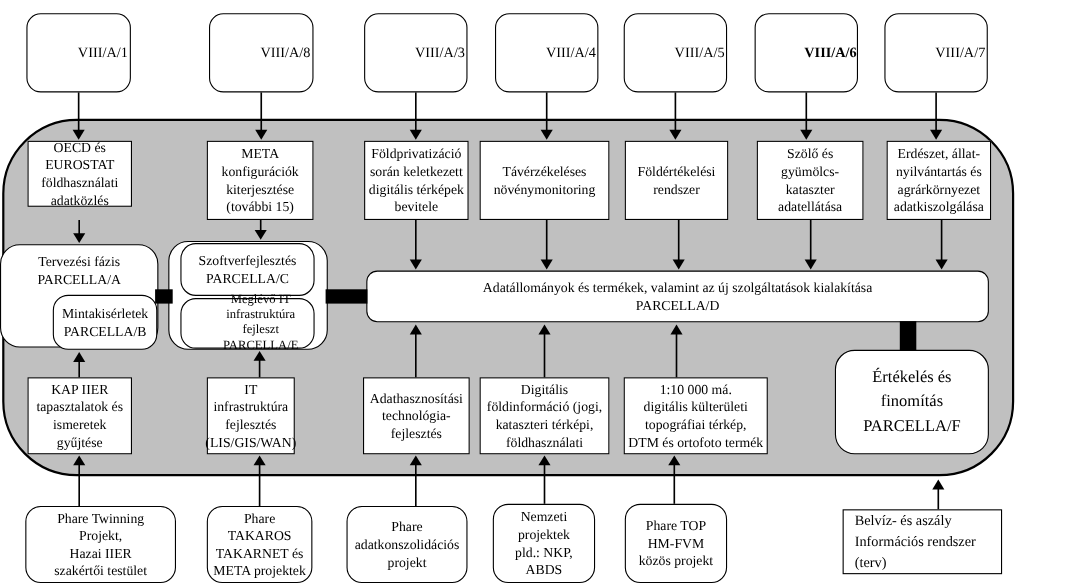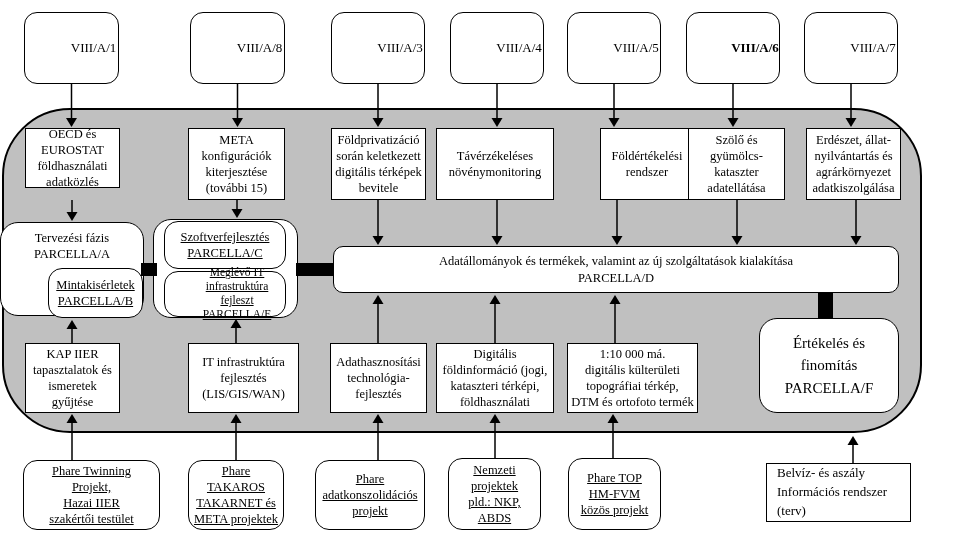--- a/index.html
+++ b/index.html
@@ -6,21 +6,21 @@
   .canvas{
     position:relative;width:979px;height:533px;background:#ffffff;
     font-family:"Liberation Serif", "DejaVu Serif", serif;color:#000;
     overflow:hidden;
   }
   .box{
     position:absolute;background:#ffffff;border:1.5px solid #000;
     box-sizing:border-box;display:flex;align-items:center;justify-content:center;
     text-align:center;white-space:pre-line;font-size:12.5px;line-height:1.3;
   }
-  .rounded{border-radius:14px;text-decoration:underline;}
+  .rounded{border-radius:14px;}
   .rounded-lg{border-radius:18px;}
   .top-node{font-size:13px;border-radius:13px;padding-left:44px;}
   .blob{
     position:absolute;left:2px;top:108px;width:920px;height:325px;
     background:#c0c0c0;border:2px solid #000;border-radius:68px;box-sizing:border-box;
   }
   .align-top{align-items:flex-start;padding-top:7px;}
   .tight{font-size:11.5px;line-height:1.2;padding-left:24px;}
   .bar{position:absolute;background:#000;}
   .f-box{font-size:15px;line-height:1.5;}
@@ -49,21 +49,21 @@
   <div class="box" style="left:188px;top:128px;width:97px;height:72px;">META
 konfigurációk
 kiterjesztése
 (további 15)</div>
   <div class="box" style="left:331px;top:128px;width:95px;height:72px;">Földprivatizáció
 során keletkezett
 digitális térképek
 bevitele</div>
   <div class="box" style="left:436px;top:128px;width:118px;height:72px;">Távérzékeléses
 növénymonitoring</div>
-  <div class="box" style="left:568px;top:128px;width:94px;height:72px;margin-left:32px;">Földértékelési
+  <div class="box" style="left:568px;top:128px;width:94px;height:72px;">Földértékelési
 rendszer</div>
   <div class="box" style="left:688px;top:128px;width:97px;height:72px;">Szölő és
 gyümölcs-
 kataszter
 adatellátása</div>
   <div class="box" style="left:806px;top:128px;width:95px;height:72px;">Erdészet, állat-
 nyilvántartás és
 agrárkörnyezet
 adatkiszolgálása</div>
 
@@ -83,21 +83,21 @@
 PARCELLA/D</div>
 
   <div class="box rounded-lg f-box" style="left:759px;top:318px;width:140px;height:95px;">Értékelés és
 finomítás
 PARCELLA/F</div>
 
   <div class="box" style="left:25px;top:343px;width:95px;height:70px;">KAP IIER
 tapasztalatok és
 ismeretek
 gyűjtése</div>
-  <div class="box" style="left:188px;top:343px;width:111px;height:70px;">IT infrastruktúra
+  <div class="box" style="left:188px;top:343px;width:80px;height:70px;">IT infrastruktúra
 fejlesztés
 (LIS/GIS/WAN)</div>
   <div class="box" style="left:330px;top:343px;width:97px;height:70px;">Adathasznosítási
 technológia-
 fejlesztés</div>
   <div class="box" style="left:436px;top:343px;width:118px;height:70px;">Digitális
 földinformáció (jogi,
 kataszteri térképi,
 földhasználati</div>
   <div class="box" style="left:567px;top:343px;width:131px;height:70px;">1:10 000 má.

